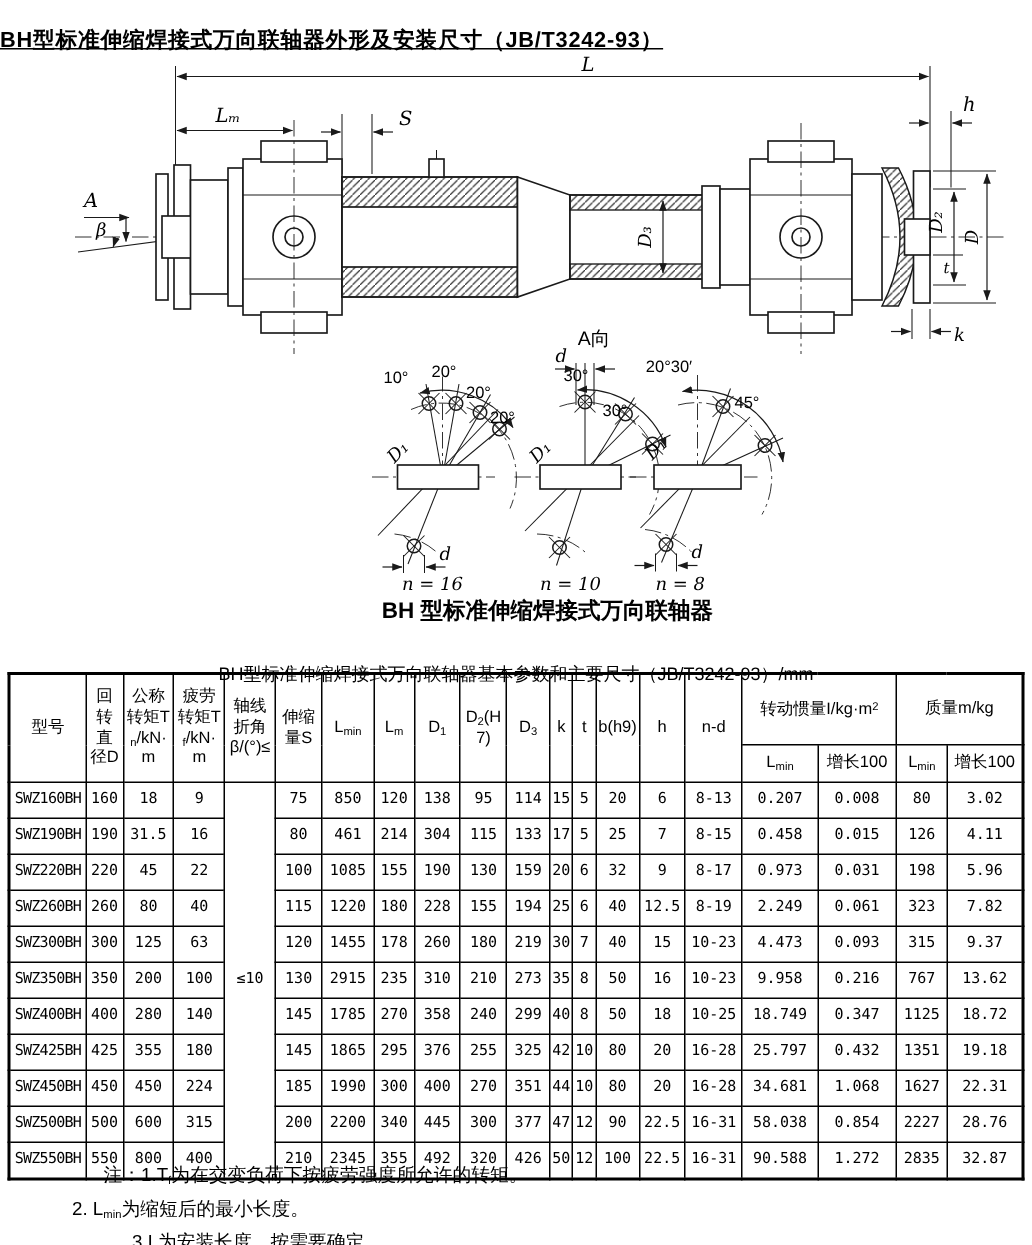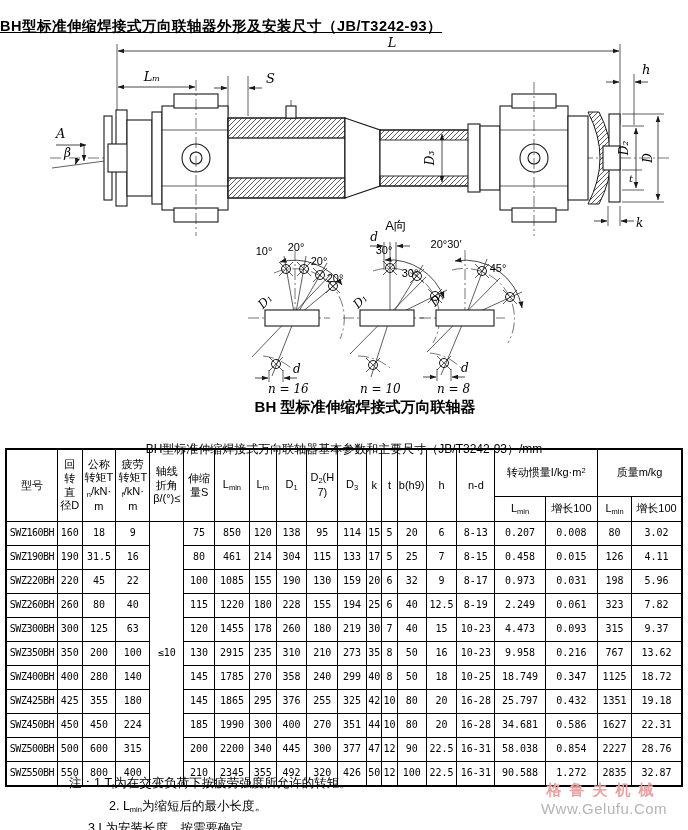--- a/index.html
+++ b/index.html
@@ -15,21 +15,21 @@
               padding:0 1px;overflow:hidden;}
   #spec-table th{font-weight:normal;font-size:11px;line-height:1.25;word-break:break-all;}
   #spec-table td{font-family:"DejaVu Sans Mono",monospace;font-size:10px;height:23px;line-height:1.05;}
   #spec-table td.model{font-size:10px;letter-spacing:-0.5px;}
   #spec-table tr.subhead th{height:24px;}
   #spec-table thead tr.mainhead th{height:46px;}
   sub{font-size:7.5px;vertical-align:-2px;}
   sup{font-size:7.5px;vertical-align:3px;}
   #notes{position:absolute;top:774px;left:0;width:560px;font-size:12.5px;line-height:18.5px;}
   .note-line-1{margin-left:69px;}
-  .note-line-2{margin-left:109px;}
+  .note-line-2{margin-left:48px;}
   .note-line-3{margin-left:88px;}
   #watermark{position:absolute;top:780px;right:4px;width:160px;text-align:center;line-height:19px;}
   #watermark .brand{color:#e9a2a2;font-weight:bold;font-size:15px;letter-spacing:8px;}
   #watermark .url{color:#b5b5b5;font-size:15px;letter-spacing:0.5px;}
   
   .ol{fill:#fff;stroke:#1a1a1a;stroke-width:1.1;}
   .tl{fill:none;stroke:#1a1a1a;stroke-width:0.7;}
   .cl{fill:none;stroke:#1a1a1a;stroke-width:0.6;stroke-dasharray:11 3 2 3;}
   .dim{fill:none;stroke:#1a1a1a;stroke-width:0.8;}
   text.lab{font:italic 13px "DejaVu Serif",serif;fill:#000;}
@@ -479,21 +479,21 @@
           <td>300</td>
           <td>400</td>
           <td>270</td>
           <td>351</td>
           <td>44</td>
           <td>10</td>
           <td>80</td>
           <td>20</td>
           <td>16-28</td>
           <td>34.681</td>
-          <td>0.586</td>
+          <td>1.068</td>
           <td>1627</td>
           <td>22.31</td>
         </tr>
         <tr>
           <td class="model">SWZ500BH</td>
           <td>500</td>
           <td>600</td>
           <td>315</td>
           <td>200</td>
           <td>2200</td>
@@ -534,18 +534,14 @@
         </tr>
       </tbody>
   </table>
 
   <div id="notes">
     <div class="note-line-1">注：1.T<sub>f</sub>为在交变负荷下按疲劳强度所允许的转矩。</div>
     <div class="note-line-2">2. L<sub>min</sub>为缩短后的最小长度。</div>
     <div class="note-line-3">3.L为安装长度，按需要确定。</div>
   </div>
 
-  <div id="watermark">
-    <div class="brand">格鲁夫机械</div>
-    <div class="url">Www.Gelufu.Com</div>
-  </div>
 
 </div>
 
 </body></html>

